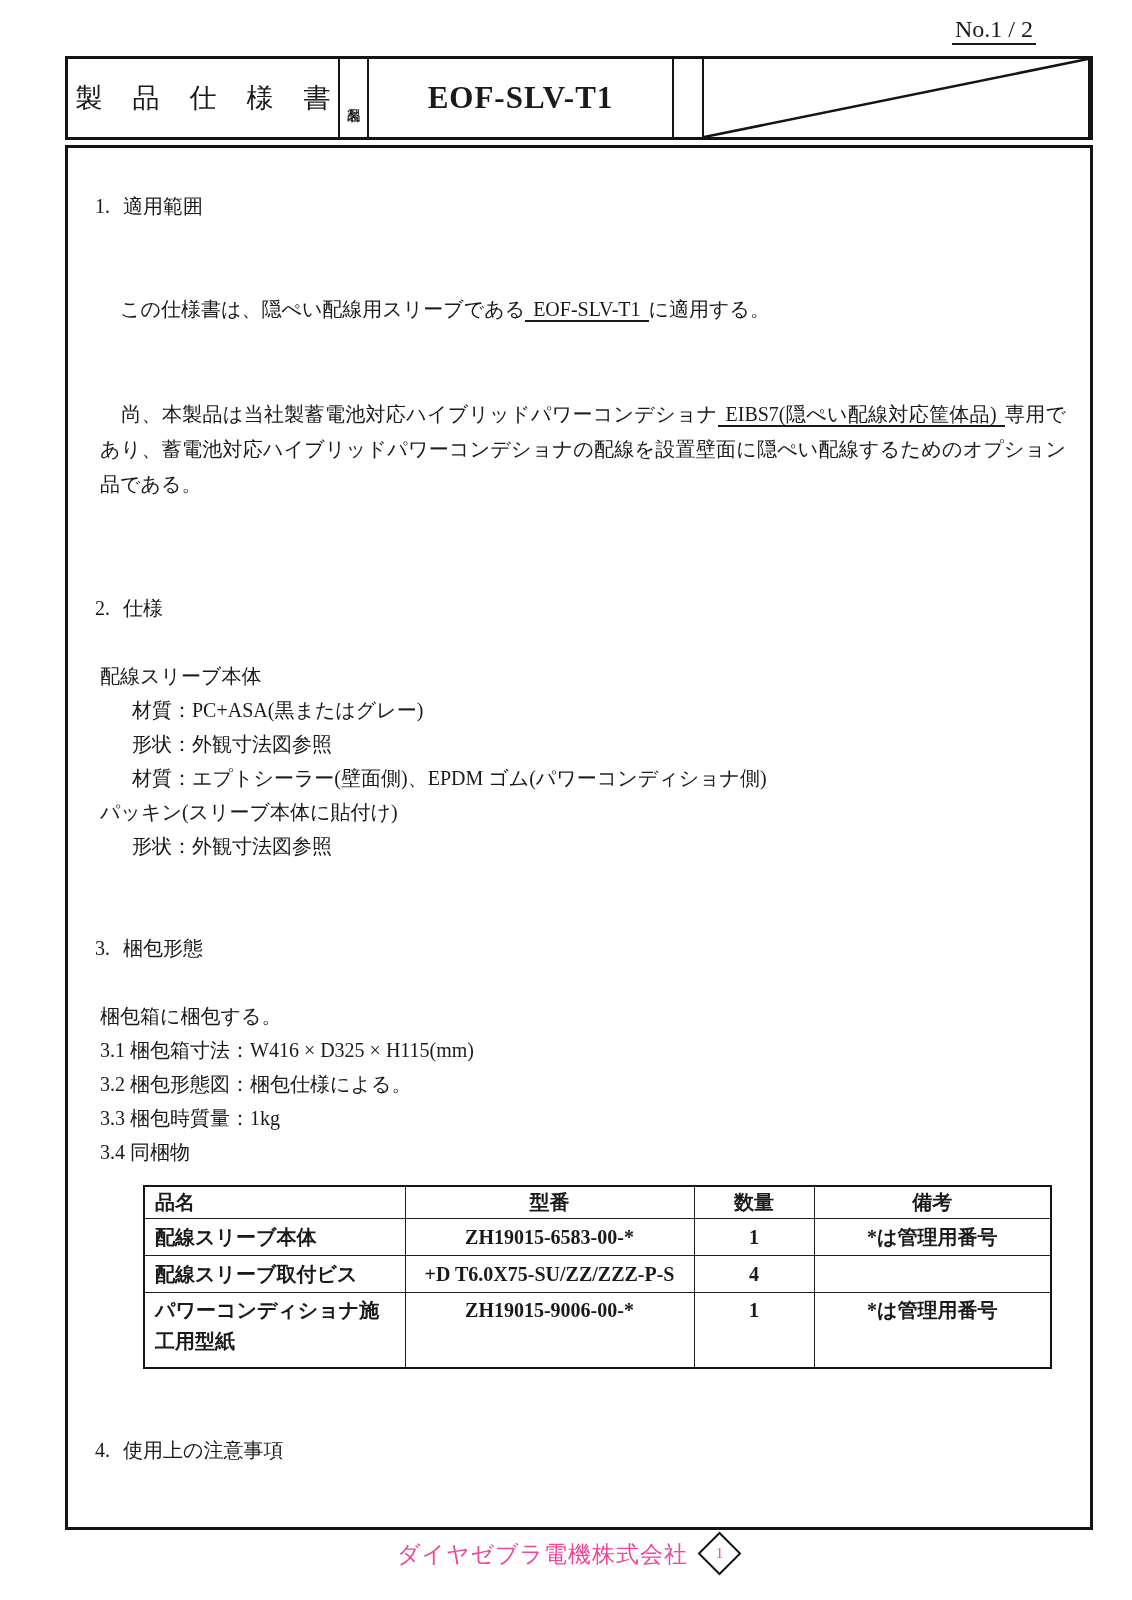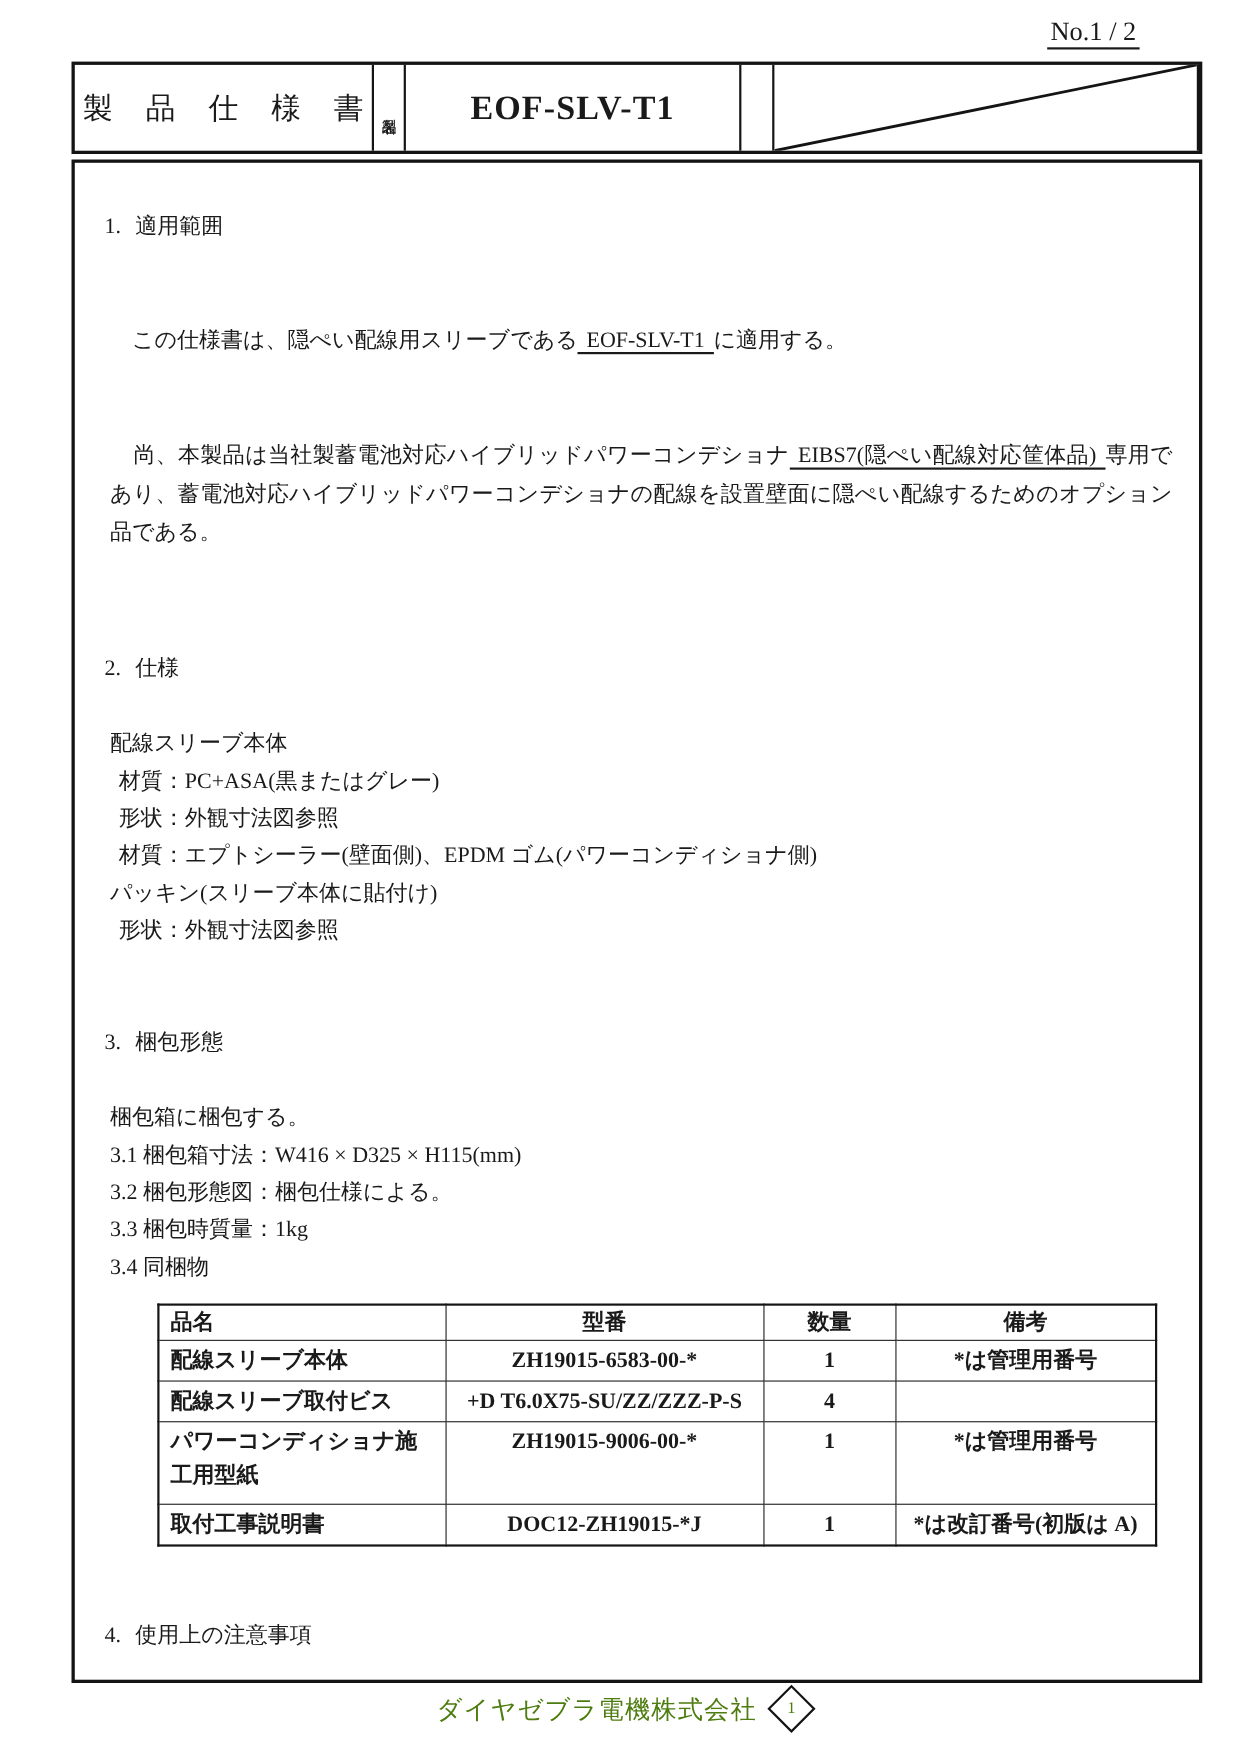--- a/index.html
+++ b/index.html
@@ -28,21 +28,21 @@
   .c-diag svg{position:absolute;left:0;top:0;width:100%;height:100%;display:block;}
 
   
   .main{position:absolute;left:65px;top:145px;width:1028px;height:1385px;
         border:3px solid #141414;box-sizing:border-box;font-size:20px;
         line-height:34px;background:#fff;overflow:hidden;}
   .row{white-space:pre-wrap;}
   .sec-h{padding-left:7px;}
   .sec-h .ht{margin-left:13px;}
   .i1{padding-left:32px;}
-  .i2{padding-left:40px;}
+  .i2{padding-left:64px;}
   .para{padding-left:32px;padding-right:24px;line-height:35px;text-align:justify;}
   .u{border-bottom:2px solid #1a1a1a;padding:0 8px;white-space:nowrap;}
   #s1h{margin-top:7px;}
   #s2h{margin-top:20px;}
   #s3h{margin-top:34px;}
   #s4h{margin-top:30px;}
 
   
   .pkg-table{margin:16px 0 0 75px;border-collapse:collapse;table-layout:fixed;
              width:907px;font-size:20px;}
@@ -50,21 +50,21 @@
              font-weight:bold;text-align:center;overflow:hidden;}
   .pkg-table th{height:27px;}
   .pkg-table td{height:36px;}
   .pkg-table tr.r3 td{height:72px;vertical-align:top;padding-top:2px;}
   .pkg-table .td-name{text-align:left;padding-left:10px;padding-right:8px;}
   .pkg-table{border:2px solid #141414;}
 
   
   .footer{position:absolute;top:1538px;left:0;width:1132px;text-align:center;
           font-family:"Liberation Sans","DejaVu Sans",sans-serif;font-size:23px;
-          color:#4d7c0f;}
+          color:#ec4899;}
   .footer .co{letter-spacing:1px;}
   .diamond{display:inline-block;width:27px;height:27px;border:2.4px solid #141414;
            transform:rotate(45deg);margin-left:16px;vertical-align:-7px;
            position:relative;background:#fff;}
   .diamond span{position:absolute;left:0;top:0;width:27px;height:27px;
            transform:rotate(-45deg);display:flex;align-items:center;justify-content:center;
            font-size:15px;font-family:"Liberation Serif","DejaVu Serif",serif;}
 </style>
 </head>
 <body>
@@ -147,26 +147,20 @@
       <td>+D T6.0X75-SU/ZZ/ZZZ-P-S</td>
       <td>4</td>
       <td></td>
     </tr>
     <tr class="r3">
       <td class="td-name">パワーコンディショナ施工用型紙</td>
       <td>ZH19015-9006-00-*</td>
       <td>1</td>
       <td>*は管理用番号</td>
     </tr>
-    <tr>
-      <td class="td-name">取付工事説明書</td>
-      <td>DOC12-ZH19015-*J</td>
-      <td>1</td>
-      <td>*は改訂番号(初版は A)</td>
-    </tr>
   </tbody>
     </table>
 
   <div class="row sec-h" id="s4h">
     <span>4.</span><span class="ht">使用上の注意事項</span>
   </div>
 
 </div>
 
 <div class="footer">

